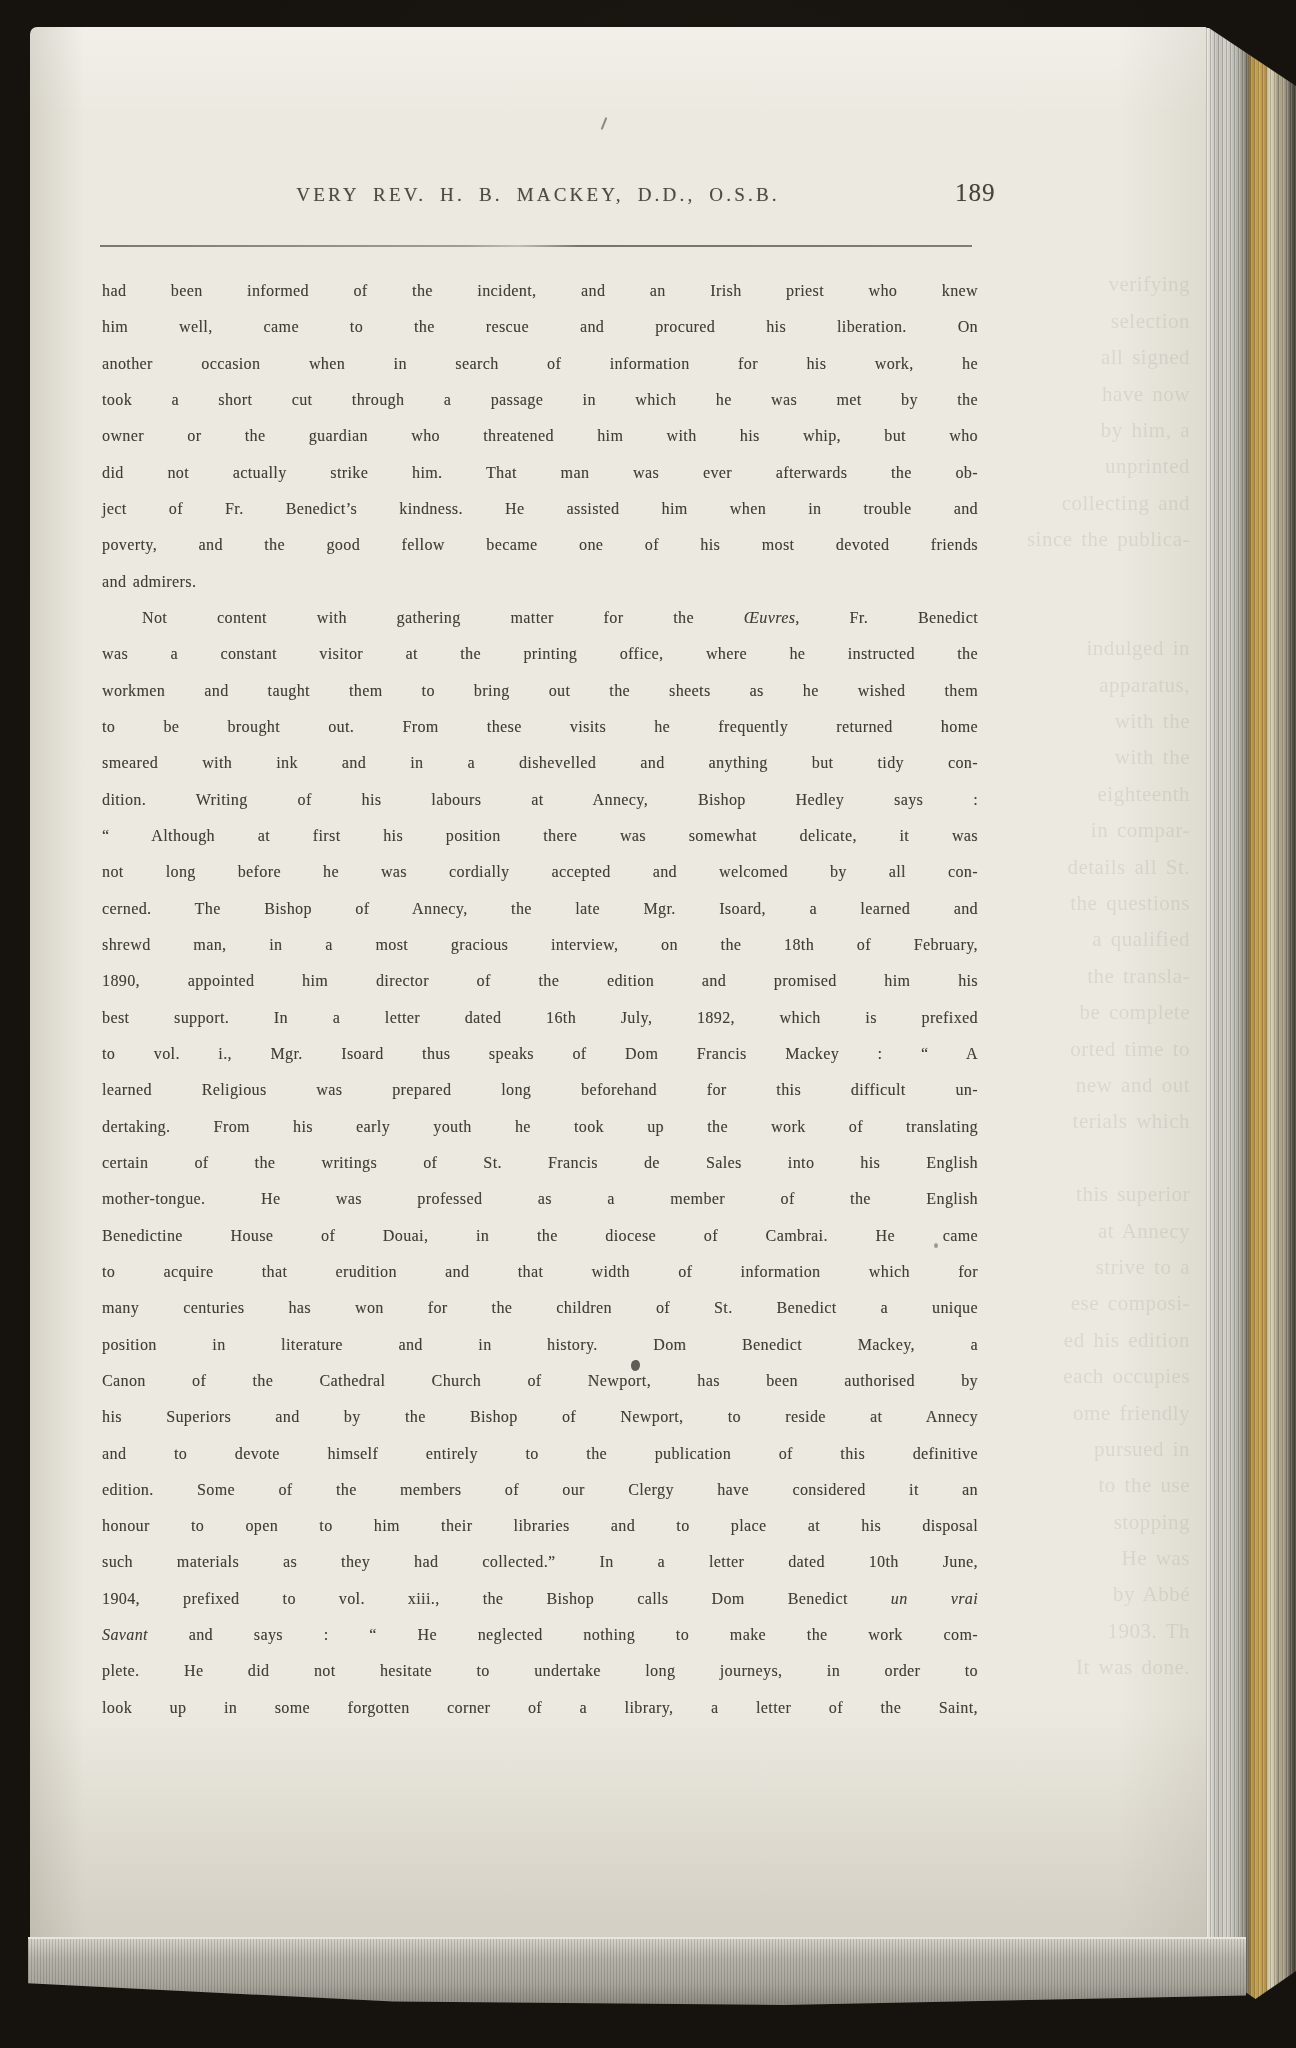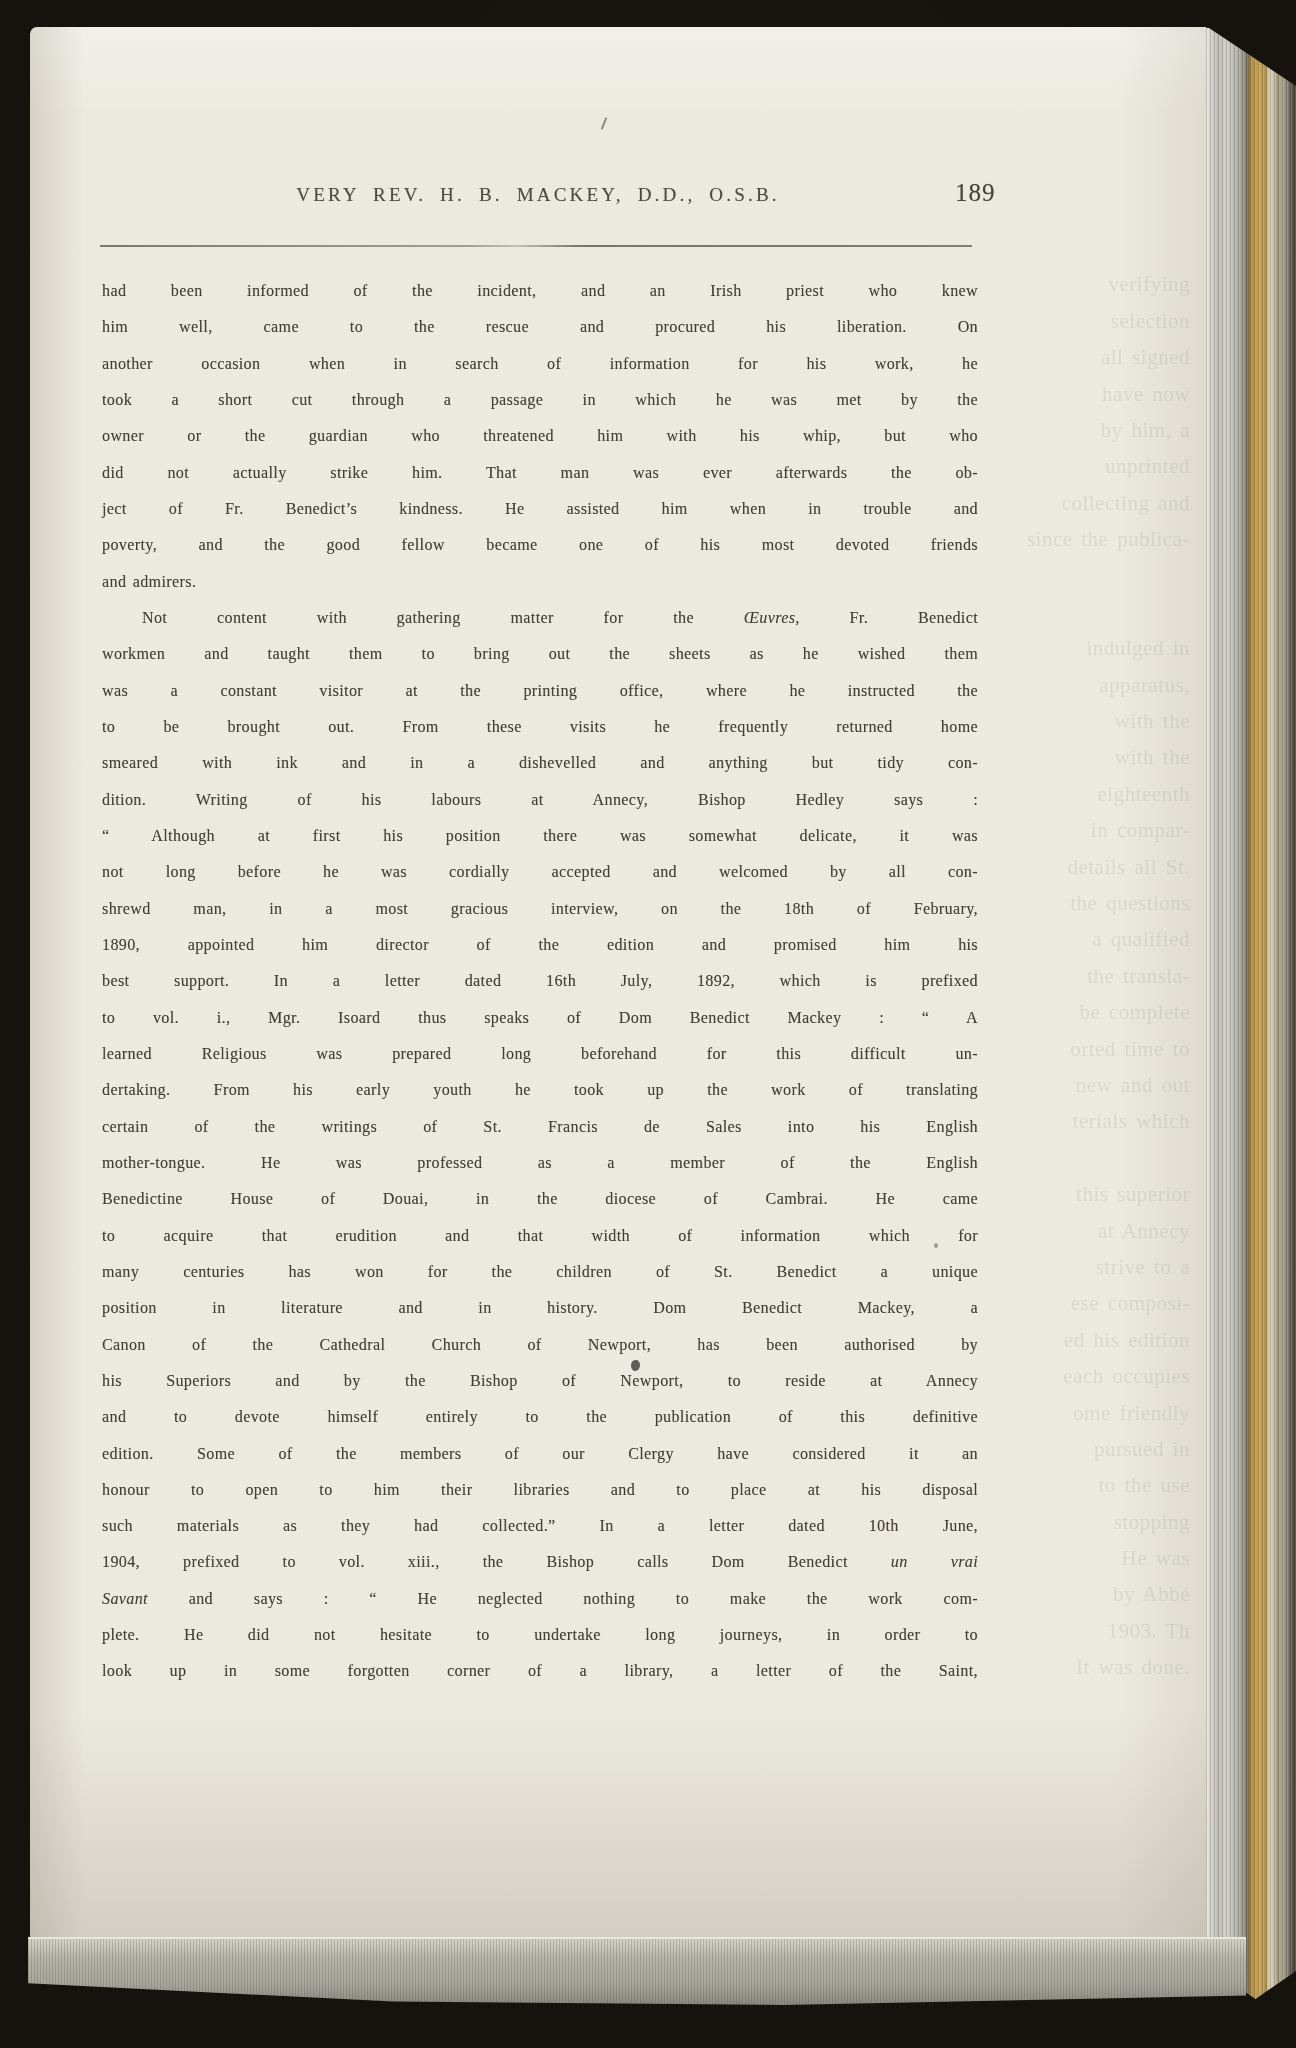--- a/index.html
+++ b/index.html
@@ -136,31 +136,32 @@
     <div class="line">had been informed of the incident, and an Irish priest who knew</div>
         <div class="line">him well, came to the rescue and procured his liberation.  On</div>
         <div class="line">another occasion when in search of information for his work, he</div>
         <div class="line">took a short cut through a passage in which he was met by the</div>
         <div class="line">owner or the guardian who threatened him with his whip, but who</div>
         <div class="line">did not actually strike him.  That man was ever afterwards the ob-</div>
         <div class="line">ject of Fr. Benedict’s kindness.  He assisted him when in trouble and</div>
         <div class="line">poverty, and the good fellow became one of his most devoted friends</div>
         <div class="line flush">and admirers.</div>
         <div class="line indent">Not content with gathering matter for the <i>Œuvres</i>, Fr. Benedict</div>
+        <div class="line">was a constant visitor at the printing office, where he instructed the</div>
         <div class="line">workmen and taught them to bring out the sheets as he wished them</div>
-        <div class="line">was a constant visitor at the printing office, where he instructed the</div>
         <div class="line">to be brought out.  From these visits he frequently returned home</div>
         <div class="line">smeared with ink and in a dishevelled and anything but tidy con-</div>
         <div class="line">dition.  Writing of his labours at Annecy, Bishop Hedley says :</div>
         <div class="line">“ Although at first his position there was somewhat delicate, it was</div>
         <div class="line">not long before he was cordially accepted and welcomed by all con-</div>
+        <div class="line">cerned.  The Bishop of Annecy, the late Mgr. Isoard, a learned and</div>
         <div class="line">shrewd man, in a most gracious interview, on the 18th of February,</div>
         <div class="line">1890, appointed him director of the edition and promised him his</div>
         <div class="line">best support.  In a letter dated 16th July, 1892, which is prefixed</div>
-        <div class="line">to vol. i., Mgr. Isoard thus speaks of Dom Benedict Mackey : “ A</div>
+        <div class="line">to vol. i., Mgr. Isoard thus speaks of Dom Francis Mackey : “ A</div>
         <div class="line">learned Religious was prepared long beforehand for this difficult un-</div>
         <div class="line">dertaking.  From his early youth he took up the work of translating</div>
         <div class="line">certain of the writings of St. Francis de Sales into his English</div>
         <div class="line">mother-tongue.  He was professed as a member of the English</div>
         <div class="line">Benedictine House of Douai, in the diocese of Cambrai.  He came</div>
         <div class="line">to acquire that erudition and that width of information which for</div>
         <div class="line">many centuries has won for the children of St. Benedict a unique</div>
         <div class="line">position in literature and in history.  Dom Benedict Mackey, a</div>
         <div class="line">Canon of the Cathedral Church of Newport, has been authorised by</div>
         <div class="line">his Superiors and by the Bishop of Newport, to reside at Annecy</div>

